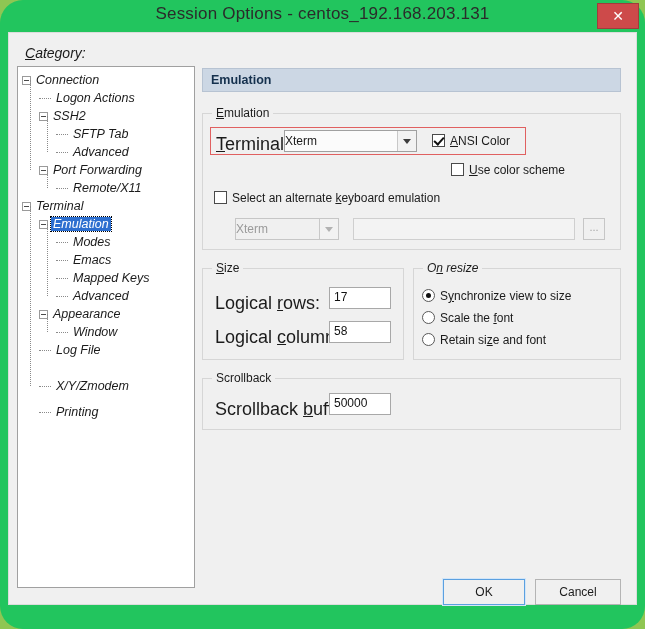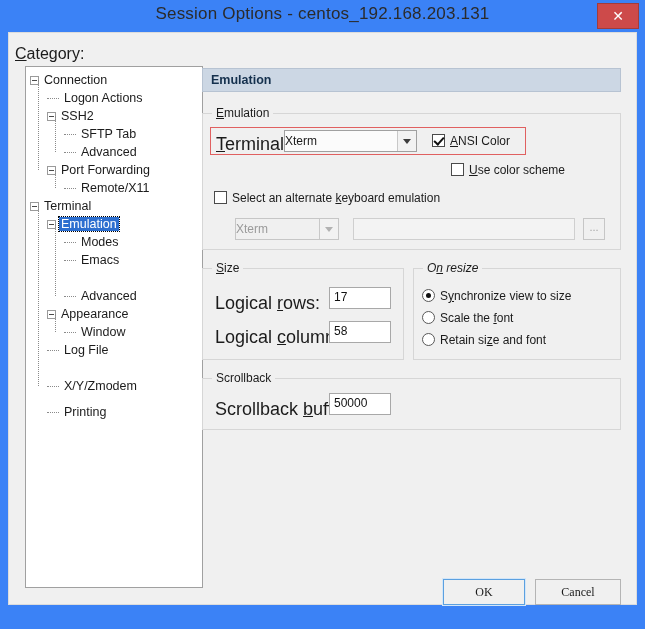--- a/index.html
+++ b/index.html
@@ -14,22 +14,23 @@
     font-family: "Liberation Sans", sans-serif;
     font-size: 12px;
     color: #1b1b1b;
   }
 
   
   #window {
     position: absolute;
     left: 0; top: 0;
     width: 645px; height: 629px;
-    background: #3b82f6;
-    box-sizing: border-box;
+    background: #22c55e;
+    box-sizing: border-box;
+    border-radius: 23px;
   }
   #titlebar {
     position: absolute;
     left: 0; top: 0;
     width: 645px; height: 32px;
   }
   #title-text {
     position: absolute;
     left: 0; top: 4px;
     width: 645px;
@@ -58,34 +59,36 @@
     left: 8px; top: 32px;
     width: 629px; height: 573px;
     background: #f0f0f0;
     border: 1px solid #dcdcdc;
     box-sizing: border-box;
   }
 
   
   #category-label {
     position: absolute;
-    left: 6px; top: 12px;
-    font-size: 16px;
+    left: 16px; top: 12px;
+    font-size: 14px;
+    font-style: italic;
   }
   .ul { text-decoration: underline; }
 
   #tree {
     position: absolute;
-    left: 16px; top: 33px;
+    left: 8px; top: 33px;
     width: 178px; height: 522px;
     background: #ffffff;
     border: 1px solid #a0a0a0;
     box-sizing: border-box;
     overflow: hidden;
     cursor: default;
+    font-style: italic;
   }
   .tnode {
     position: absolute;
     height: 18px;
     line-height: 18px;
     font-size: 12.5px;
     white-space: nowrap;
   }
   .tnode .lbl { padding: 0 2px; }
   .tnode.sel .lbl {
@@ -284,21 +287,20 @@
   .dlgbtn {
     position: absolute;
     height: 26px;
     box-sizing: border-box;
     background: #f0f0f0;
     border: 1px solid #b4b4b4;
     font-size: 12px;
     text-align: center;
     line-height: 24px;
     cursor: pointer;
-    font-family: Liberation Serif, serif;
   }
   .dlgbtn.default {
     border: 1px solid #5ba0e0;
     outline: 1px solid #d3e6f8;
   }
 </style>
 </head>
 <body>
 
 <div id="window">
@@ -319,20 +321,21 @@
         <div class="tnode" style="top: 22px; left: 21px;"><span class="dash"></span><span class="lbl">Logon Actions</span></div>
         <div class="tnode" style="top: 40px; left: 21px;"><span class="exp"></span><span class="lbl">SSH2</span></div>
         <div class="tnode" style="top: 58px; left: 38px;"><span class="dash"></span><span class="lbl">SFTP Tab</span></div>
         <div class="tnode" style="top: 76px; left: 38px;"><span class="dash"></span><span class="lbl">Advanced</span></div>
         <div class="tnode" style="top: 94px; left: 21px;"><span class="exp"></span><span class="lbl">Port Forwarding</span></div>
         <div class="tnode" style="top: 112px; left: 38px;"><span class="dash"></span><span class="lbl">Remote/X11</span></div>
         <div class="tnode" style="top: 130px; left: 4px;"><span class="exp"></span><span class="lbl">Terminal</span></div>
         <div class="tnode sel" style="top: 148px; left: 21px;"><span class="exp"></span><span class="lbl">Emulation</span></div>
         <div class="tnode" style="top: 166px; left: 38px;"><span class="dash"></span><span class="lbl">Modes</span></div>
         <div class="tnode" style="top: 184px; left: 38px;"><span class="dash"></span><span class="lbl">Emacs</span></div>
+        <div class="tnode" style="top: 202px; left: 38px;"><span class="dash"></span><span class="lbl">Mapped Keys</span></div>
         <div class="tnode" style="top: 220px; left: 38px;"><span class="dash"></span><span class="lbl">Advanced</span></div>
         <div class="tnode" style="top: 238px; left: 21px;"><span class="exp"></span><span class="lbl">Appearance</span></div>
         <div class="tnode" style="top: 256px; left: 38px;"><span class="dash"></span><span class="lbl">Window</span></div>
         <div class="tnode" style="top: 274px; left: 21px;"><span class="dash"></span><span class="lbl">Log File</span></div>
         <div class="tnode" style="top: 292px; left: 21px; margin-top: 44px;"><span class="dash"></span><span class="lbl">Printing</span></div>
         <div class="tnode" style="top: 310px; left: 21px;"><span class="dash"></span><span class="lbl">X/Y/Zmodem</span></div>
         <div class="vline" style="left: 12px; top: 13px; height: 90px;"></div>
         <div class="vline" style="left: 12px; top: 139px; height: 180px;"></div>
         <div class="vline" style="left: 29px; top: 49px; height: 36px;"></div>
         <div class="vline" style="left: 29px; top: 103px; height: 18px;"></div>

